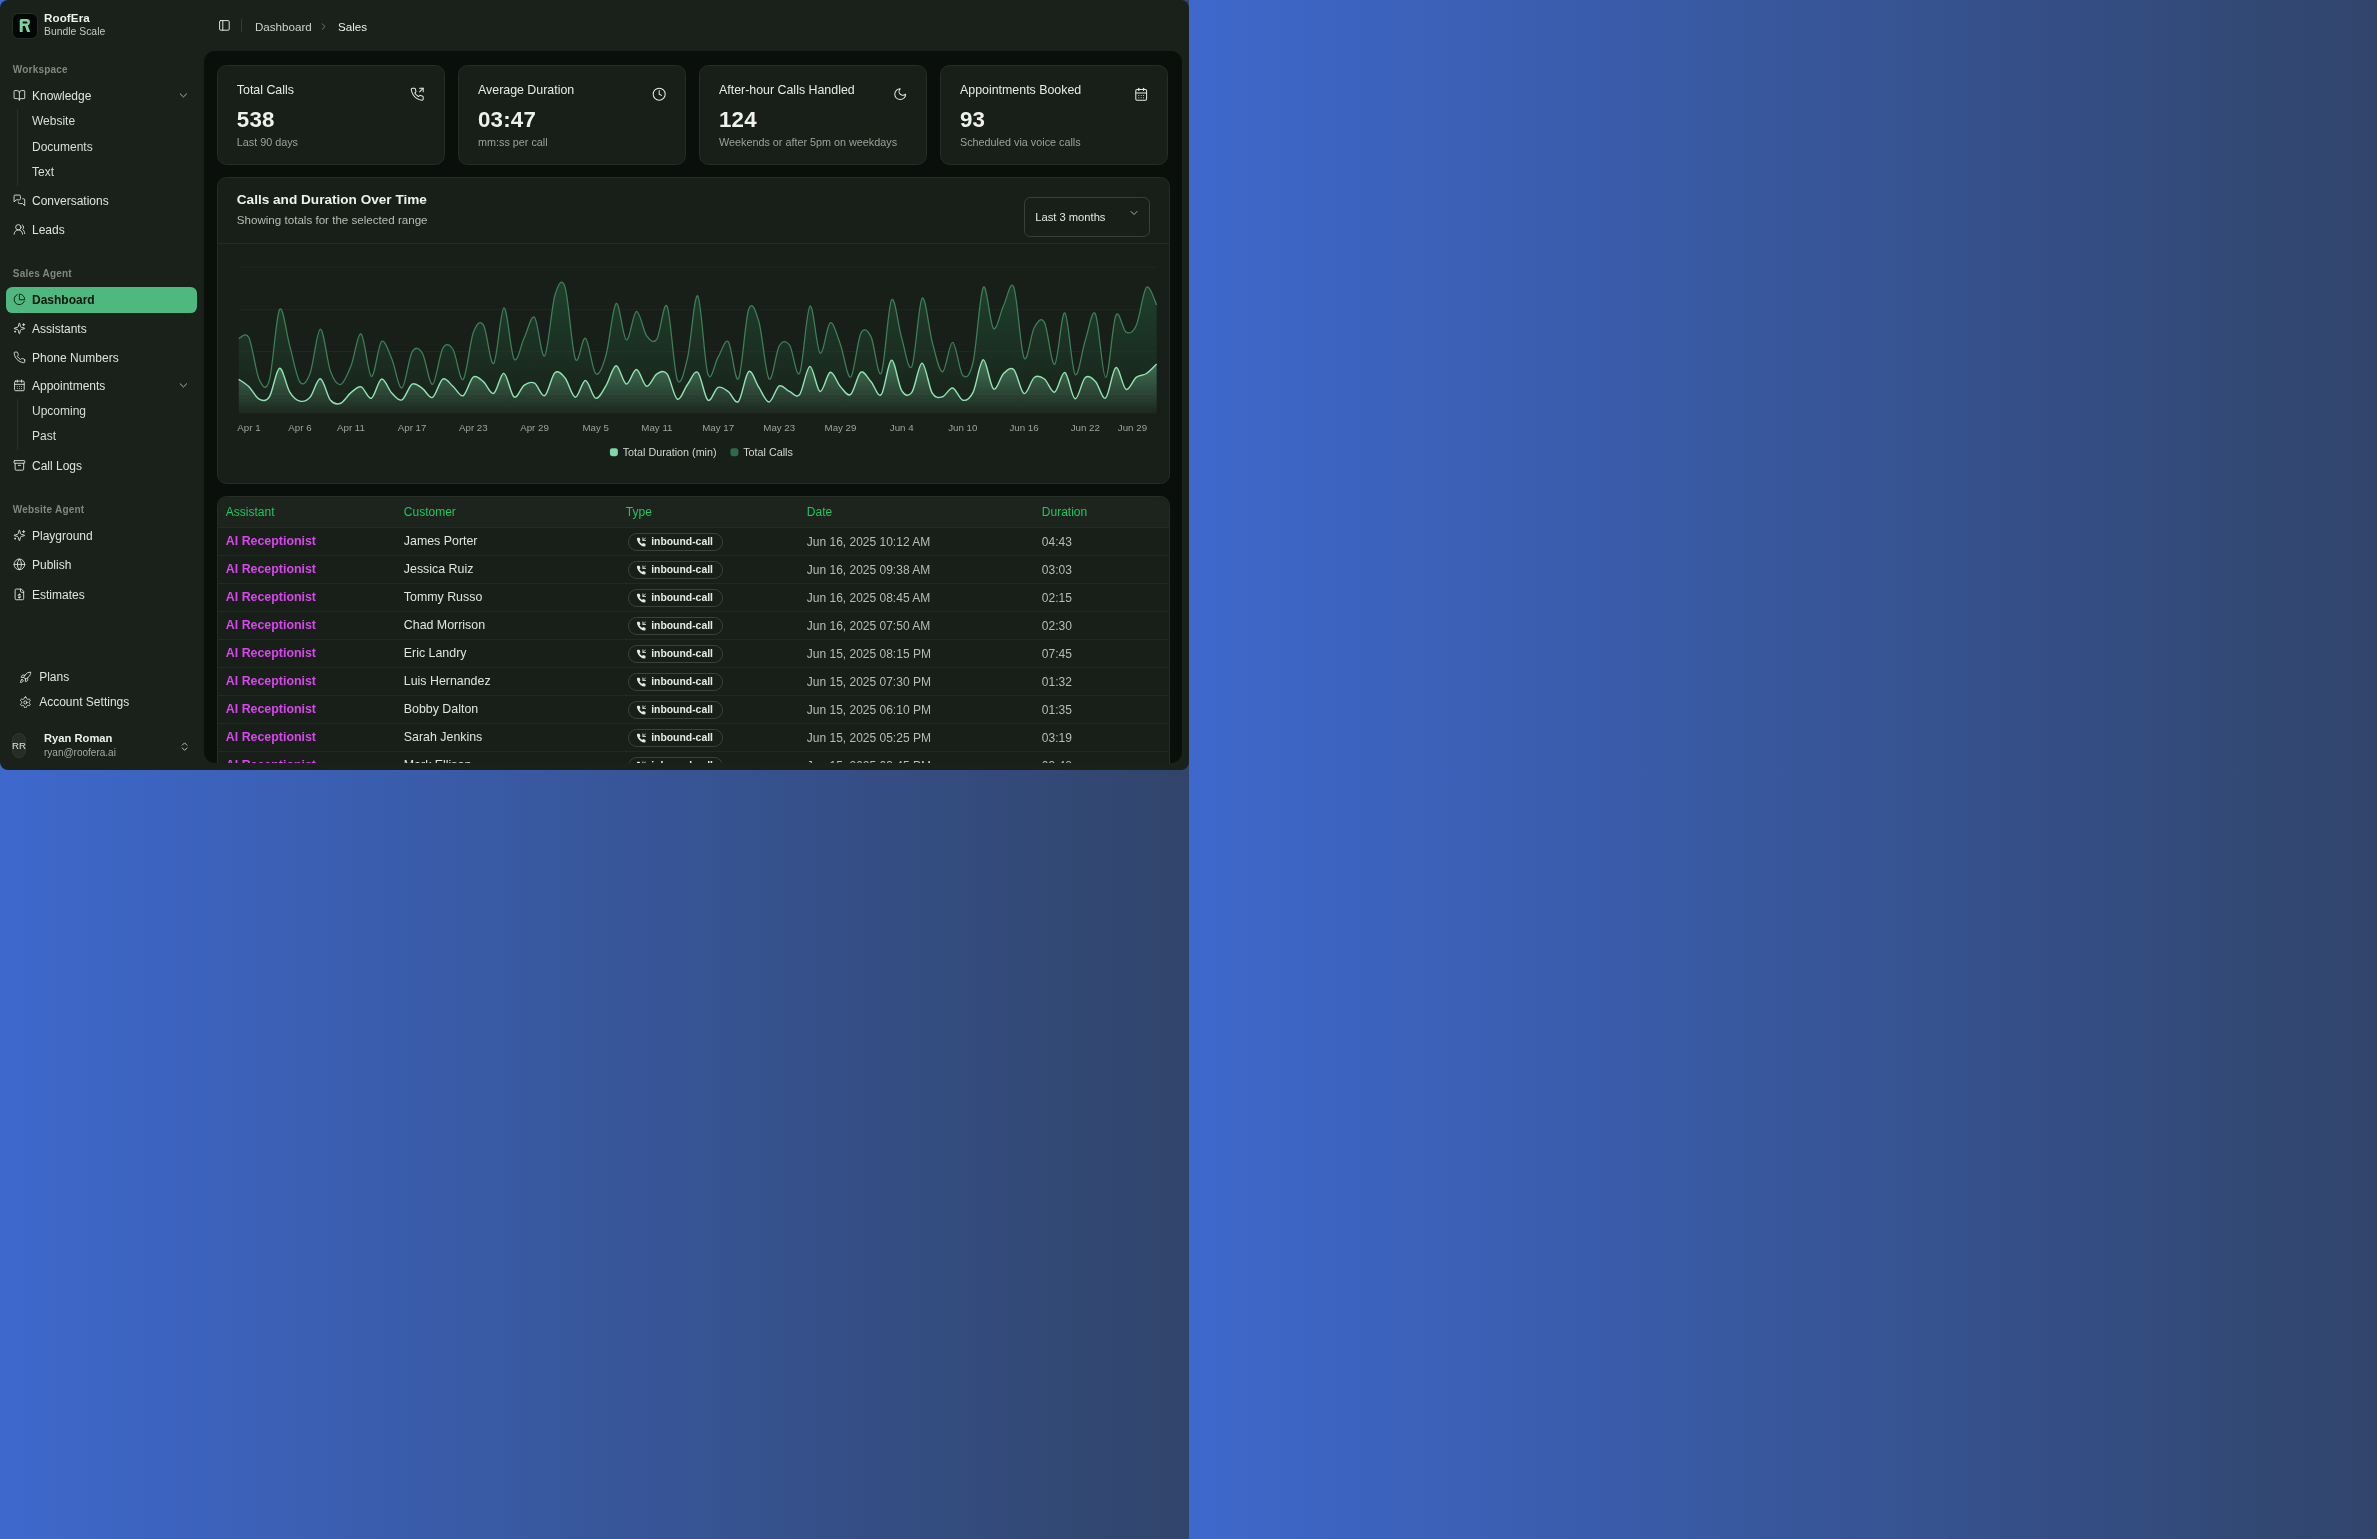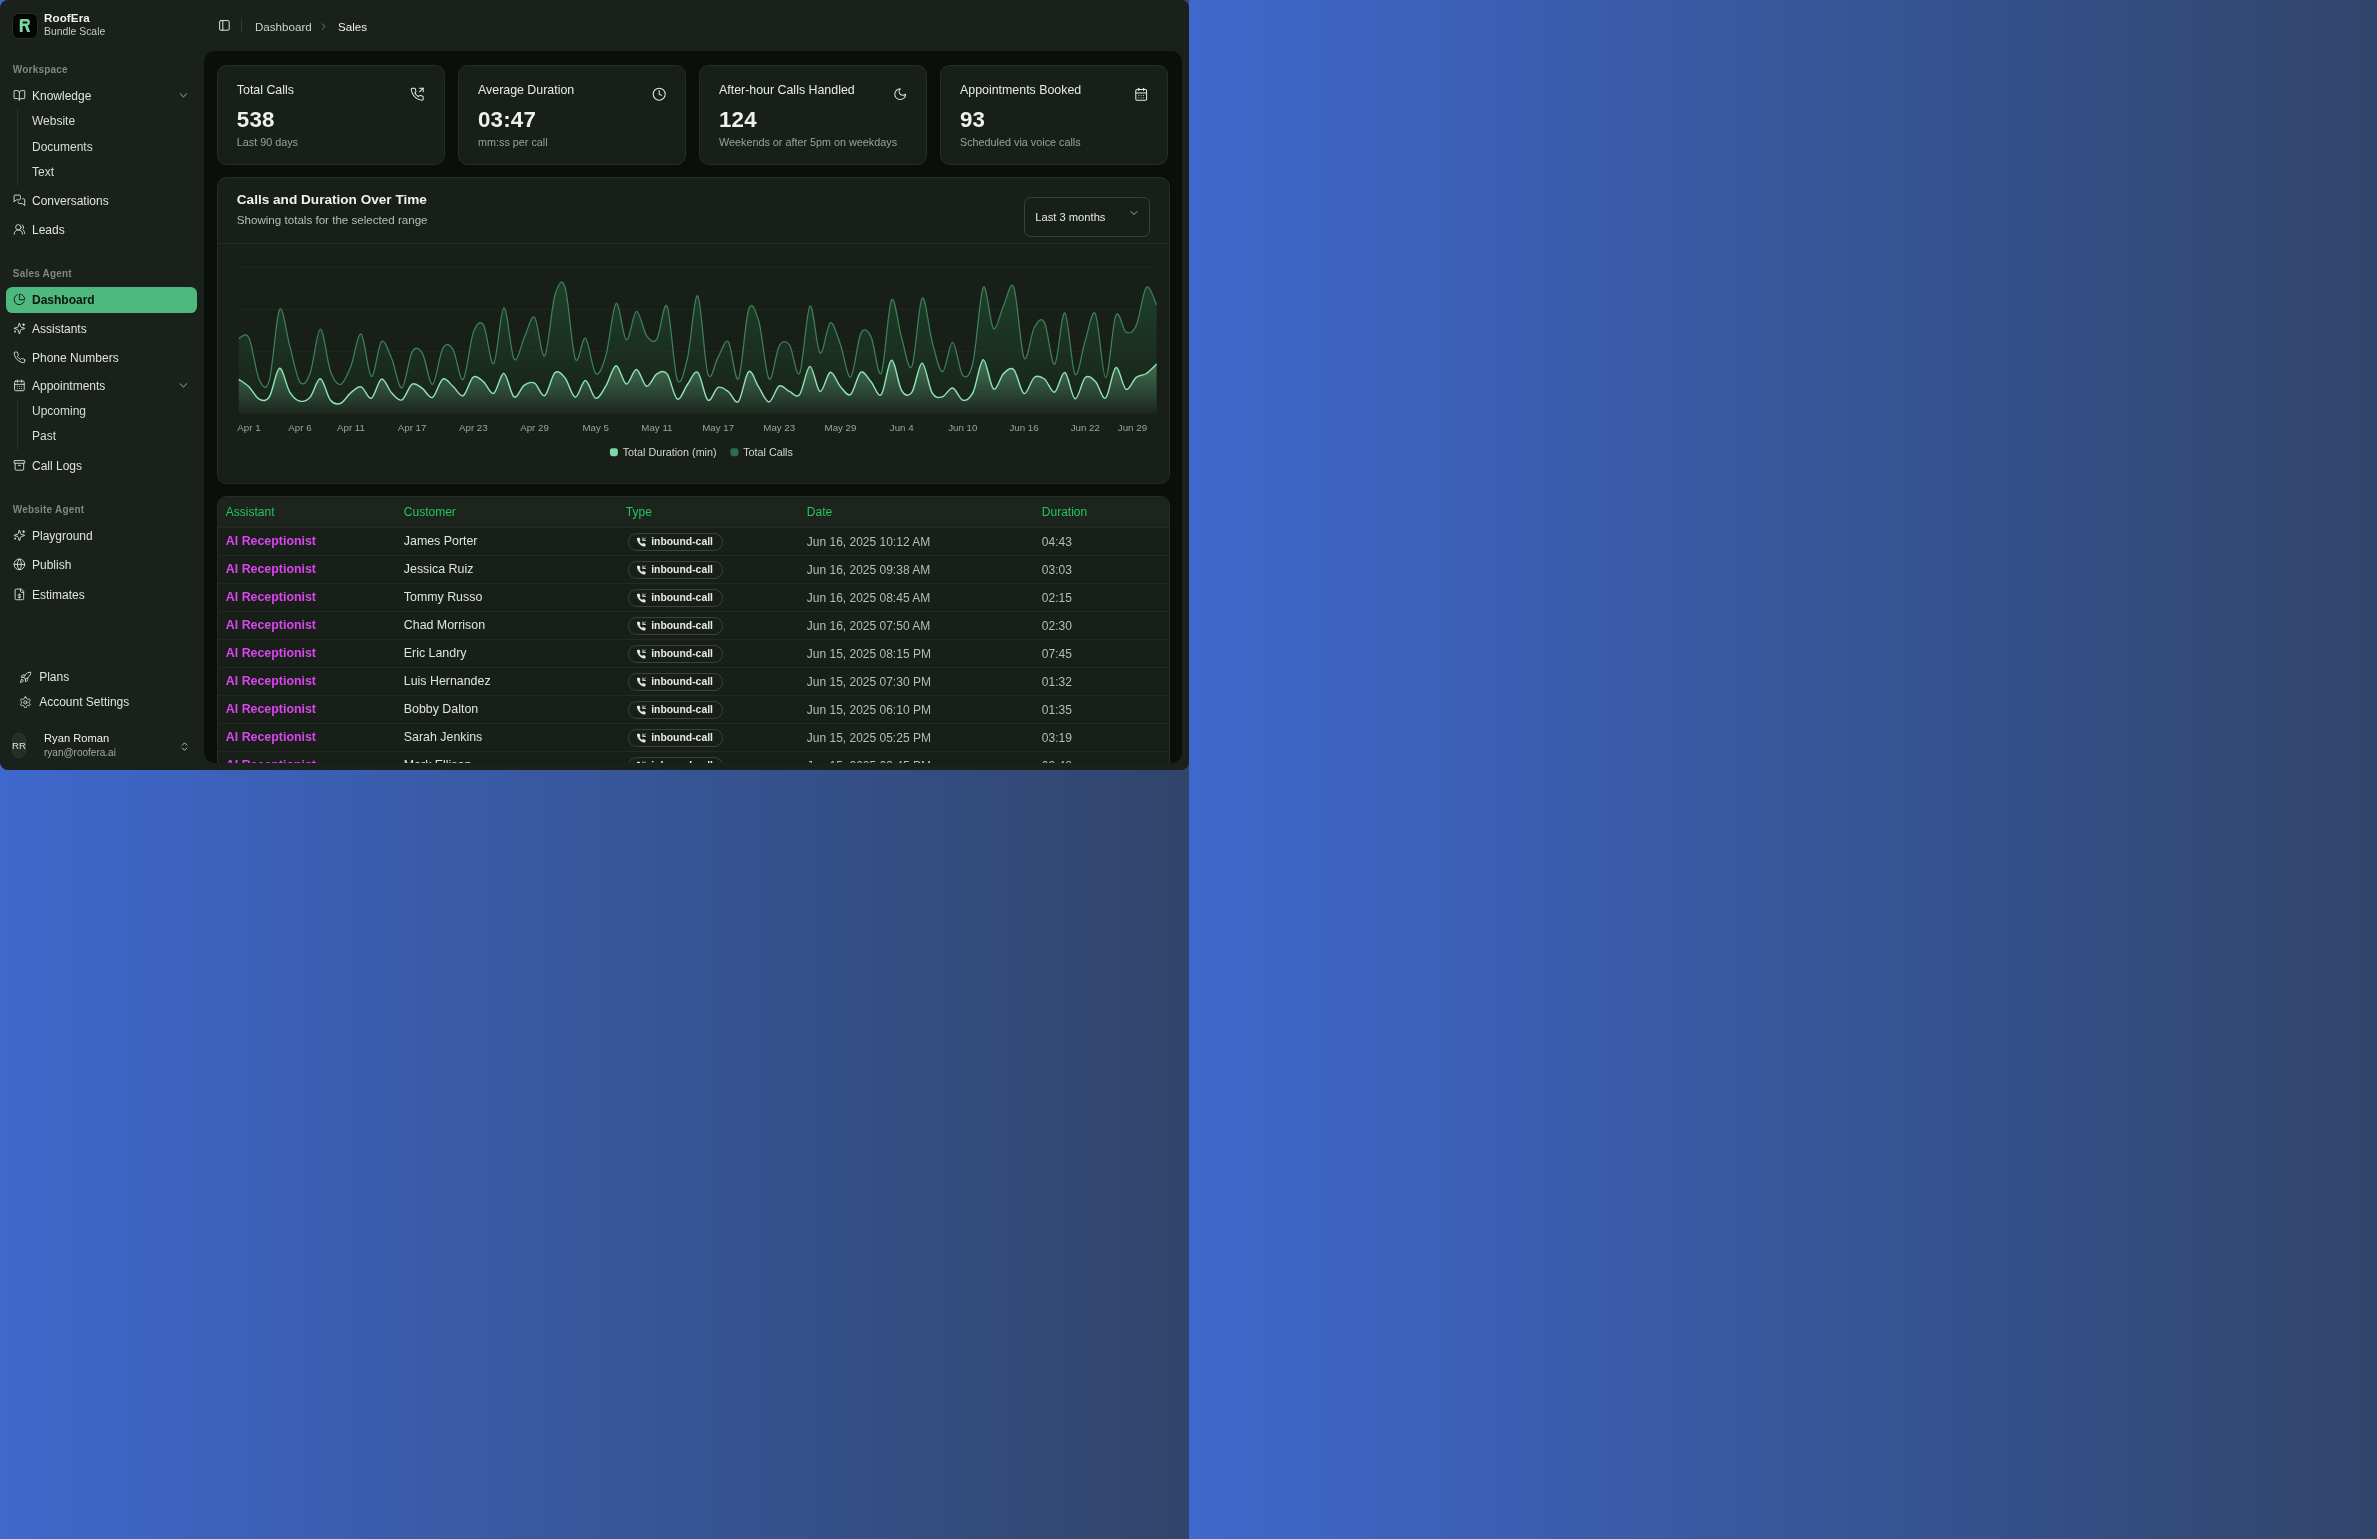--- a/index.html
+++ b/index.html
@@ -14,21 +14,21 @@
 .item{position:absolute;left:6.4px;width:191px;height:25.5px;border-radius:6.4px;display:flex;align-items:center;color:#dee3dd;font-size:12px}
 .item svg{margin-left:6.4px;margin-right:6.4px;flex:0 0 auto}
 .item .chev{position:absolute;right:7.2px;top:6.4px;margin:0}
 .subitem{position:absolute;left:24px;width:174px;height:22.3px;display:flex;align-items:center;color:#d8ded7;font-size:12px;padding-left:8px}
 .vline{position:absolute;left:17px;width:0.8px;background:#2a312a}
 .active{background:#4fb87e;color:#0c150e;font-weight:600}
 .active svg{stroke:#0c150e}
 .footitem{position:absolute;left:6.4px;width:191px;height:24px;border-radius:6.4px;display:flex;align-items:center;color:#dee3dd;font-size:12px}
 .footitem svg{margin-left:12.8px;margin-right:7.2px}
 .avatar{position:absolute;left:12px;top:733px;width:14px;height:25px;border-radius:8px;background:#262d26;border:0.8px solid #313831;color:#dbe0da;font-size:9.6px;font-weight:500;display:flex;align-items:center;justify-content:center;letter-spacing:0.2px}
-.uname{position:absolute;left:44px;top:732px;font-size:11.2px;font-weight:400;color:#eef1ec}
+.uname{position:absolute;left:44px;top:732px;font-size:11.2px;font-weight:700;color:#eef1ec}
 .umail{position:absolute;left:44px;top:747px;font-size:10px;color:#a2aba2}
 
 .hdr-toggle{position:absolute;left:218px;top:19px}
 .hdr-sep{position:absolute;left:241px;top:19px;width:0.8px;height:12.8px;background:#333a33}
 .crumb1{position:absolute;left:255px;top:20px;font-size:11.6px;color:#cdd3cc}
 .crumbsep{position:absolute;left:318px;top:20px}
 .crumb2{position:absolute;left:338px;top:20px;font-size:11.6px;color:#eef1ec}
 
 .panel{position:absolute;left:204px;top:51px;width:978px;height:712px;background:#0b0f0b;border-radius:11.2px;overflow:hidden}
 .card{position:absolute;background:#181e18;border:0.8px solid #262d26;border-radius:9.6px}

